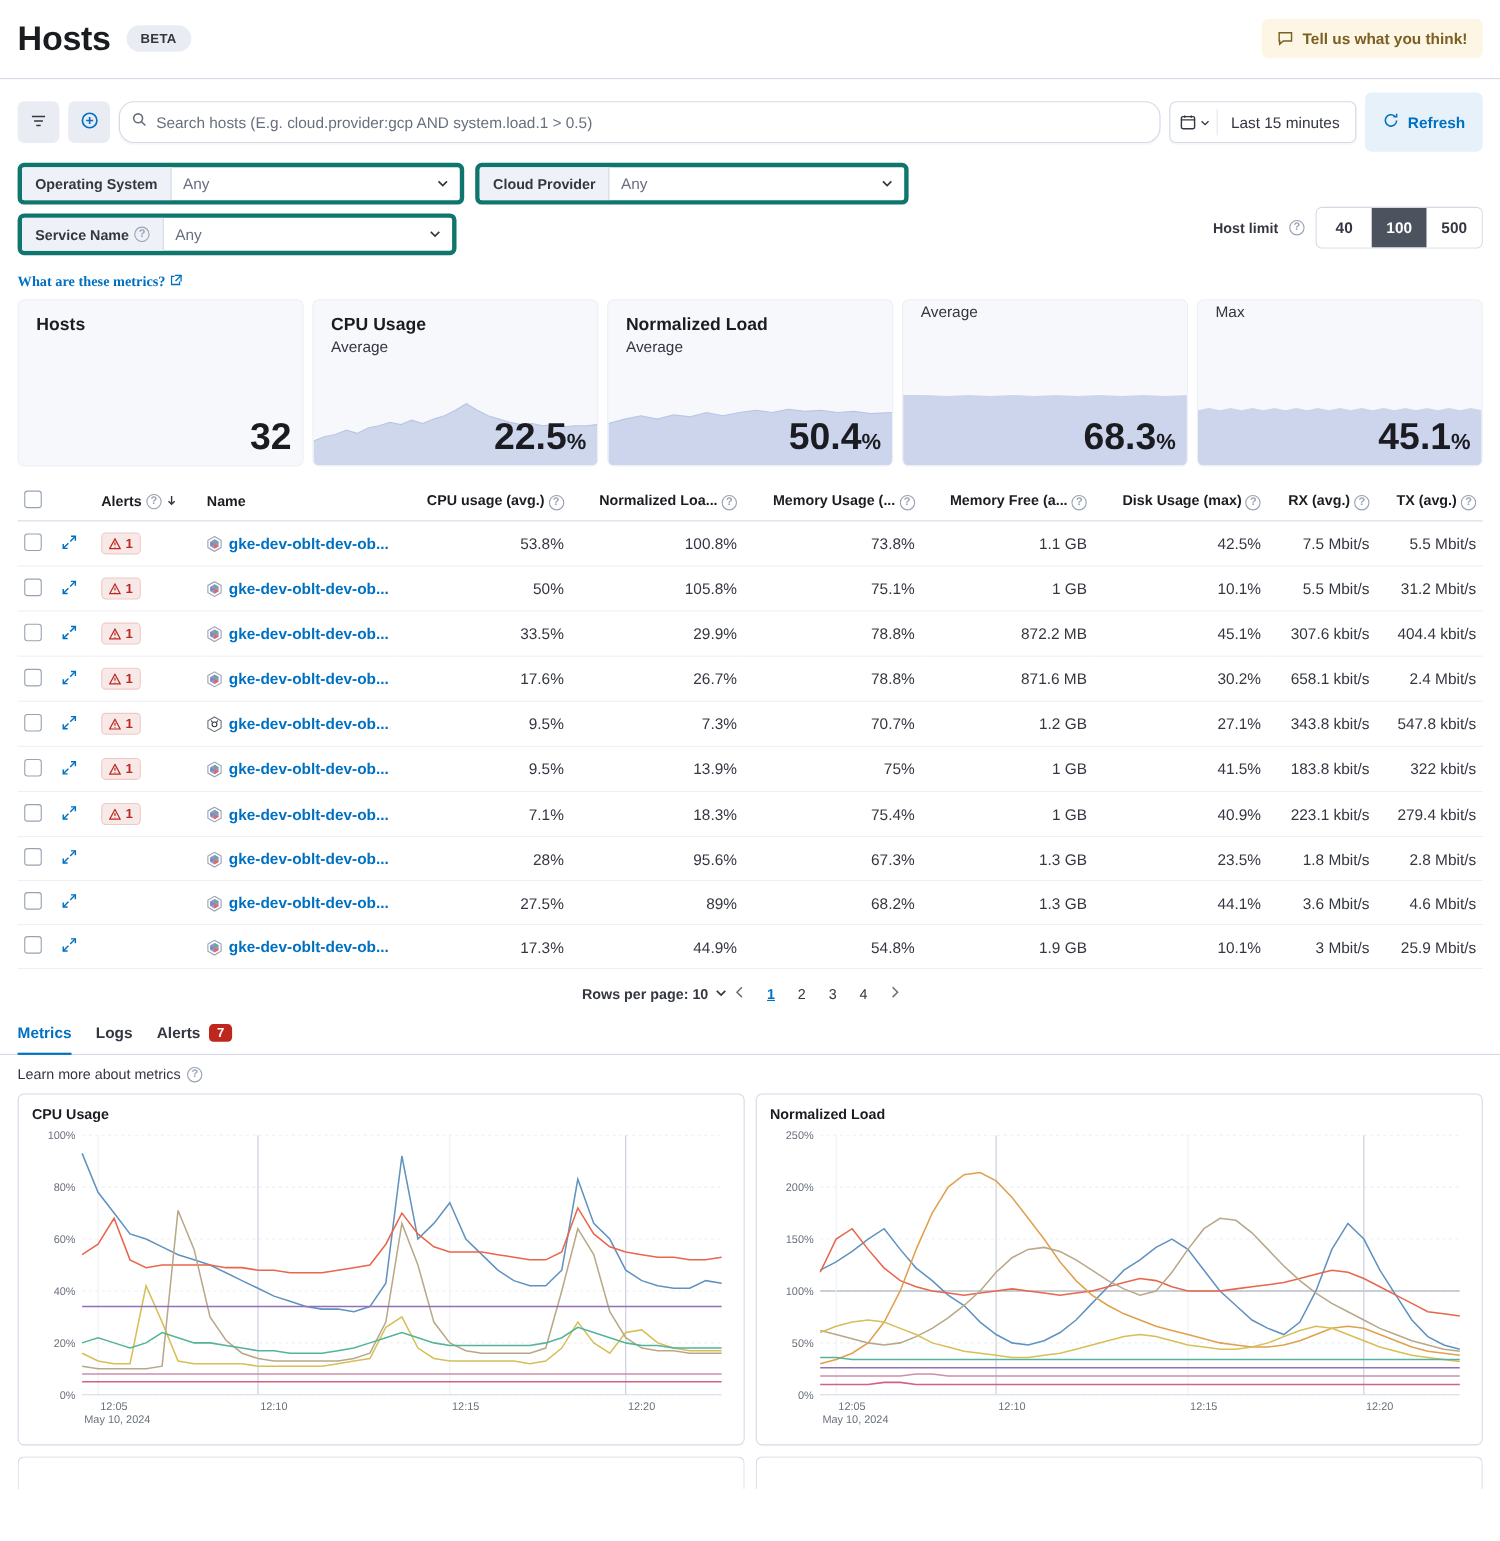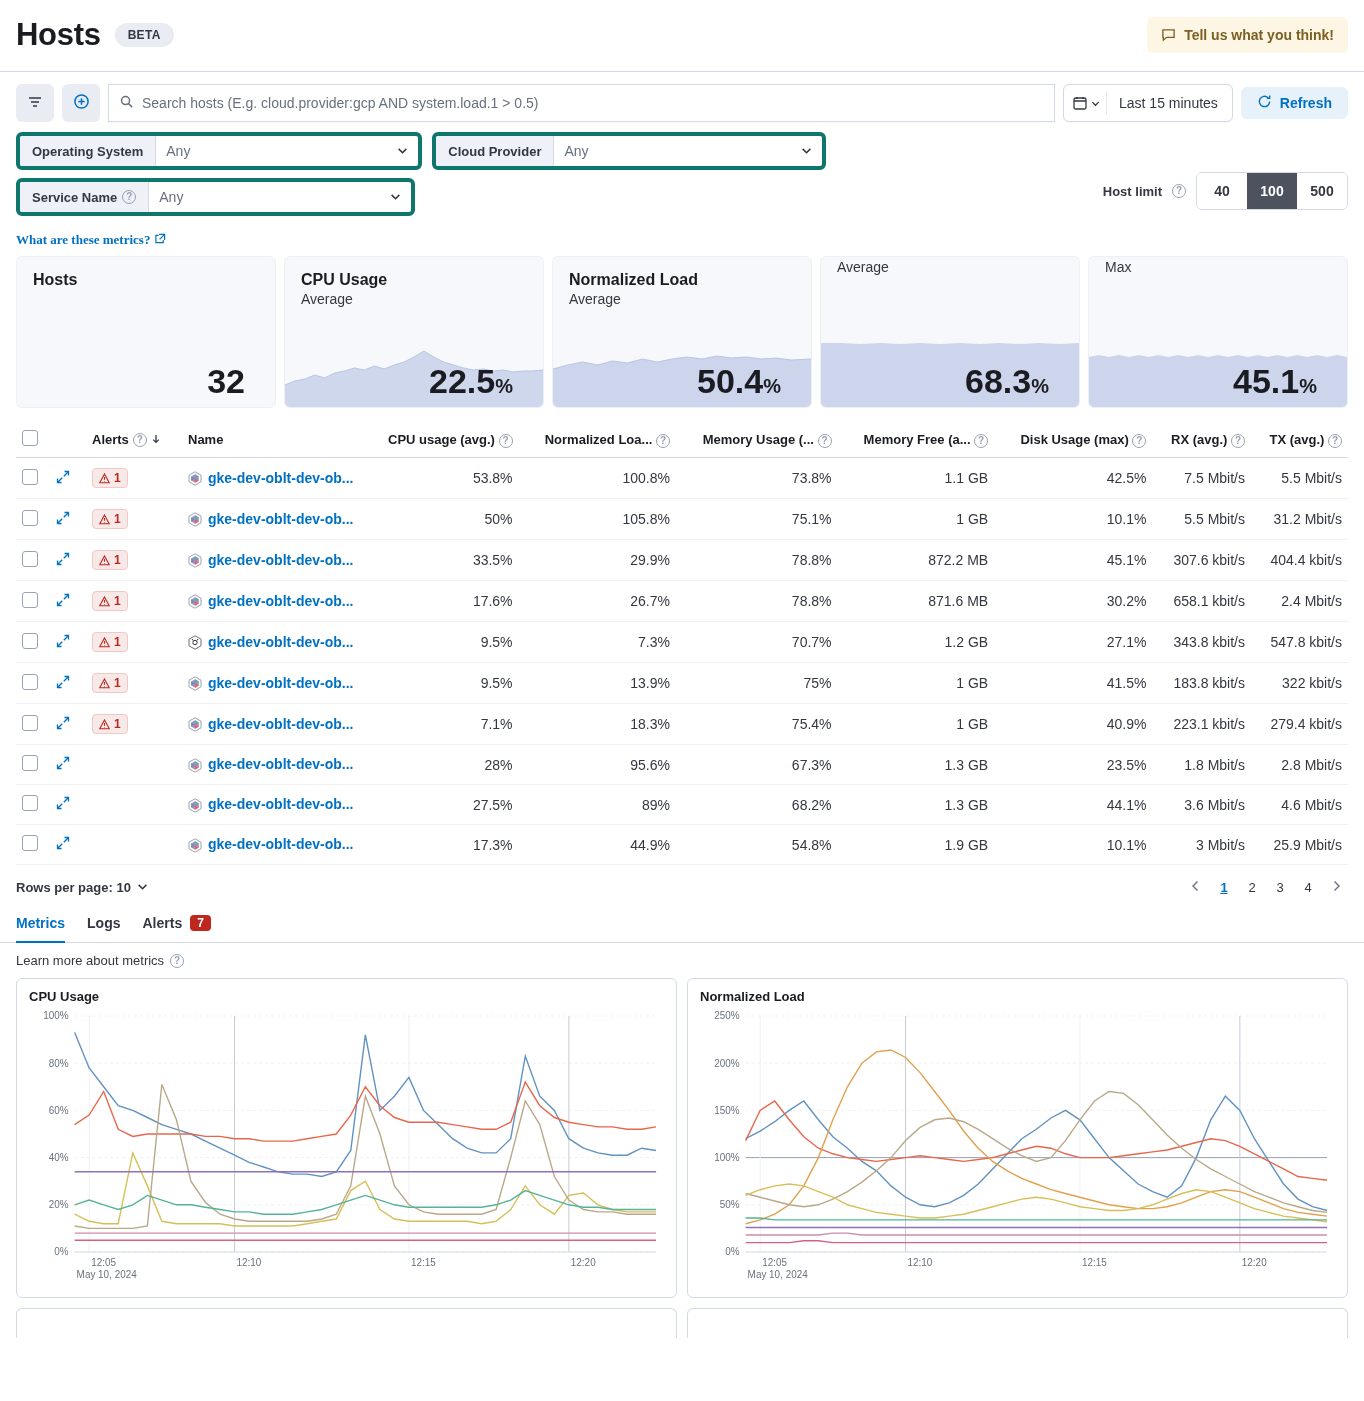--- a/index.html
+++ b/index.html
@@ -39,36 +39,36 @@
     padding: 12px 16px 0 16px;
   }
   .icon-btn {
     width: 38px; height: 38px; border-radius: 6px;
     background: #e9edf3; border: none;
     display: flex; align-items: center; justify-content: center;
     cursor: pointer;
   }
   .icon-btn.primary { color: #0071c2; }
   .search-box {
-    flex: 1; height: 38px; border: 1px solid #d3dae6; border-radius: 0;
+    flex: 1; height: 38px; border: 1px solid #d3dae6; border-radius: 14px;
     background: #fff; display: flex; align-items: center; gap: 8px;
     padding: 0 10px;
     box-shadow: 0 1px 1px rgba(0,0,0,0.03);
   }
   .search-box .ph { color: #69707d; font-size: 14px; }
   .date-picker {
     display: flex; align-items: center; height: 38px;
     border: 1px solid #d3dae6; border-radius: 6px; background: #fff;
     padding: 0 4px 0 8px; gap: 2px;
     box-shadow: 0 1px 1px rgba(0,0,0,0.03);
   }
   .date-picker .cal { display:flex; align-items:center; gap:3px; color:#343741; padding-right:6px; border-right:1px solid #e3e8f1; height:24px;}
   .date-picker .rng { font-size: 14px; color: #343741; padding: 0 10px; }
   .refresh-btn {
-    height: 32px; border-radius: 6px; background: #e6f1fa; color: #0071c2;
+    height: 54px; border-radius: 6px; background: #e6f1fa; color: #0071c2;
     border: none; font-size: 14px; font-weight: 700;
     display: flex; align-items: center; gap: 8px; padding: 0 16px; cursor: pointer;
   }
 
   
   .filters { padding: 10px 16px 0 16px; position: relative; }
   .filter-row { display: flex; gap: 10px; margin-bottom: 8px; }
   .filter-group {
     display: flex; align-items: stretch; height: 38px;
     border: 4px solid #0f766e; border-radius: 6px; overflow: hidden;
@@ -109,21 +109,21 @@
 
   
   .kpis { display: flex; gap: 8px; padding: 8px 16px 0 16px; }
   .kpi {
     flex: 1; height: 152px; background: #f7f8fc; border: 1px solid #eceff5;
     border-radius: 6px; position: relative; overflow: hidden;
   }
   .kpi .k-title { font-size: 16px; font-weight: 700; color: #1a1c21; padding: 14px 16px 0 16px; }
   .kpi .k-sub { font-size: 14px; color: #343741; padding: 2px 16px 0 16px; }
   .kpi .k-val {
-    position: absolute; right: 30px; bottom: 6px;
+    position: absolute; right: 10px; bottom: 6px;
     font-size: 34px; font-weight: 700; color: #1a1c21;
   }
   .kpi .k-val .unit { font-size: 20px; font-weight: 700; }
   .kpi svg.spark { position: absolute; left: 0; bottom: 0; width: 100%; height: 72px; }
 
   
   .table-wrap { padding: 14px 16px 0 16px; }
   table.hosts { width: 100%; border-collapse: collapse; }
   table.hosts th {
     font-size: 13px; font-weight: 700; color: #1a1c21; text-align: right;
@@ -144,22 +144,22 @@
     background: #f8e9e9; color: #bd271e; border: 1px solid #f0c9c6;
     border-radius: 4px; font-size: 12px; font-weight: 700; padding: 2px 6px;
   }
   .host-link { color: #0071c2; font-weight: 700; font-size: 14px; cursor: pointer; text-align: center; }
   .hexicon { display:inline-block; vertical-align: middle; margin-right: 6px; }
   .expand { color: #0071c2; cursor: pointer; }
   .sort-icons { display:inline-flex; align-items:center; gap:4px; }
 
   
   .pager {
-    display: flex; align-items: center; justify-content: space-between;
-    padding: 10px 16px 0 16px;
+    display: flex; align-items: center; justify-content: center;
+    padding: 10px 16px 0 6px;
   }
   .rpp { font-size: 13px; font-weight: 600; color: #343741; display:flex; align-items:center; gap:6px; cursor:pointer;}
   .pages { display: flex; align-items: center; gap: 4px; }
   .pages span, .pages button {
     min-width: 24px; height: 24px; border: none; background: none;
     font-size: 13px; color: #343741; cursor: pointer;
   }
   .pages .cur { color: #0071c2; font-weight: 700; text-decoration: underline; }
   .pages .arrow { color: #69707d; }
 

